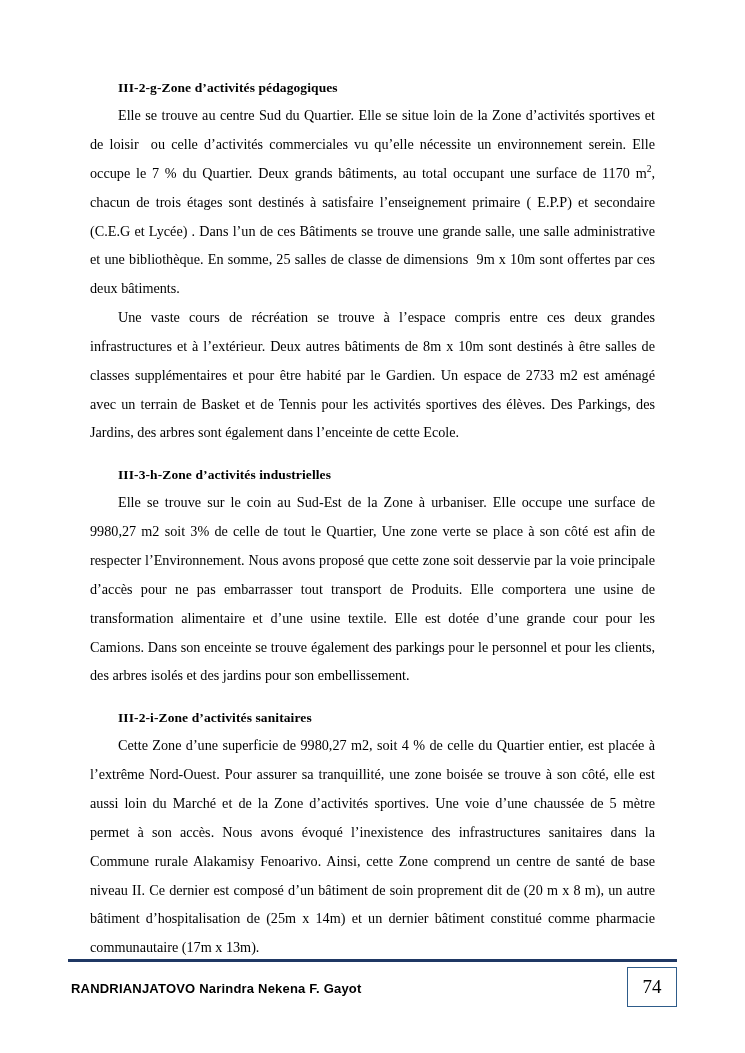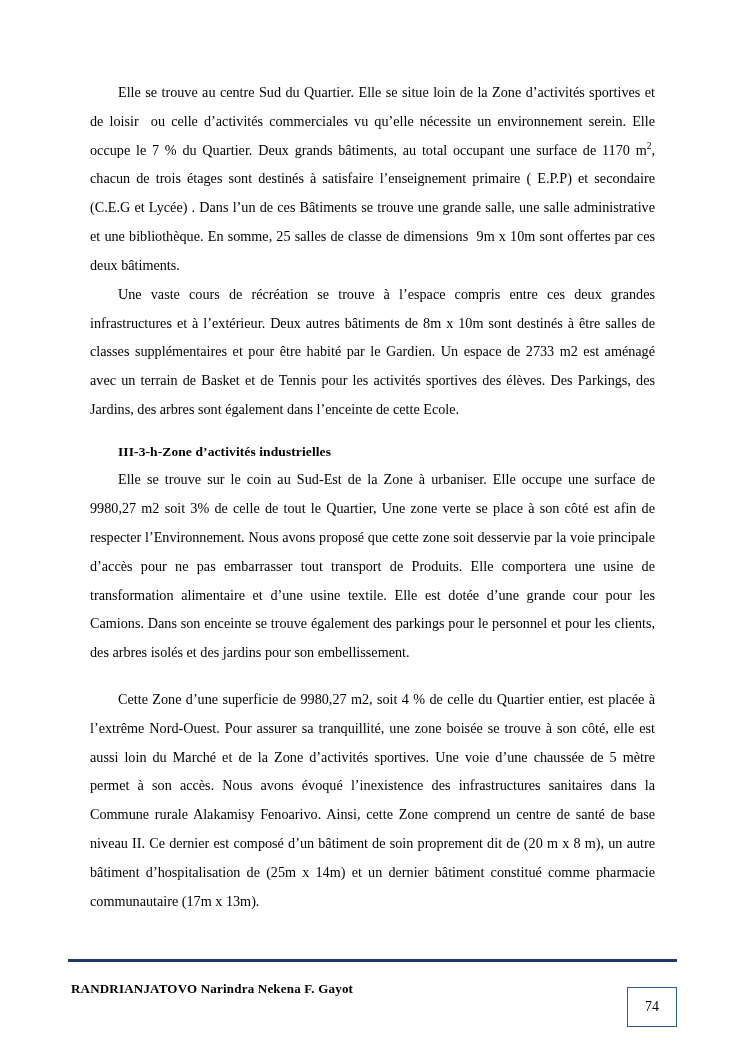--- a/index.html
+++ b/index.html
@@ -65,58 +65,59 @@
     top: 0;
     height: 3px;
     background: #1f3864;
   }
   .footer-name {
     position: absolute;
     left: 3px;
     top: 22px;
     font-size: 13px;
     font-weight: bold;
-    font-family: Liberation Serif, serif;
+    font-family: Liberation Sans, sans-serif;
     letter-spacing: 0.2px;
     white-space: nowrap;
   }
   .page-number-box {
     position: absolute;
     right: 0;
     top: 8px;
     width: 48px;
     height: 38px;
     border: 1.6px solid #2e5c8a;
     background: #ffffff;
     display: flex;
     align-items: center;
     justify-content: center;
-    font-size: 14px;
+    font-size: 19px;
     font-family: "Liberation Serif", "DejaVu Serif", serif;
-    margin-top: 20px;
   }
 </style>
 </head>
 <body>
 
 <div class="page">
 
   <div class="doc-body">
 
     <div class="blk">
+      <h3 class="heading">III-2-g-Zone d’activités pédagogiques</h3>
       <p class="para">Elle se trouve au centre Sud du Quartier. Elle se situe loin de la Zone d’activités sportives et de loisir &nbsp;ou celle d’activités commerciales vu qu’elle nécessite un environnement serein. Elle occupe le 7 % du Quartier. Deux grands bâtiments, au total occupant une surface de 1170 m<sup>2</sup>, chacun de trois étages sont destinés à satisfaire l’enseignement primaire ( E.P.P) et secondaire (C.E.G et Lycée) . Dans l’un de ces Bâtiments se trouve une grande salle, une salle administrative et une bibliothèque. En somme, 25 salles de classe de dimensions &nbsp;9m x 10m sont offertes par ces deux bâtiments.</p>
       <p class="para">Une vaste cours de récréation se trouve à l’espace compris entre ces deux grandes infrastructures et à l’extérieur.  Deux autres bâtiments de 8m x 10m  sont destinés à être salles de classes supplémentaires et pour être habité par le Gardien. Un espace de 2733 m2  est aménagé avec un terrain de Basket et de Tennis pour les activités sportives des élèves. Des Parkings, des Jardins, des arbres sont également dans l’enceinte de cette Ecole.</p>
     </div>
 
     <div class="blk">
       <h3 class="heading">III-3-h-Zone d’activités industrielles</h3>
       <p class="para">Elle se trouve sur le coin au Sud-Est de la Zone à urbaniser. Elle occupe une surface de 9980,27 m2 soit 3% de celle de tout le Quartier,  Une zone verte se place à son côté est afin de respecter l’Environnement. Nous avons proposé que cette zone soit desservie par la voie principale d’accès pour ne pas embarrasser tout transport de Produits. Elle comportera une usine de transformation alimentaire et d’une usine textile. Elle est dotée d’une grande cour pour les Camions. Dans son enceinte se trouve également des parkings pour le personnel et pour les clients, des arbres isolés et des jardins pour son embellissement.</p>
     </div>
 
     <div class="blk">
+      <h3 class="heading">III-2-i-Zone d’activités sanitaires</h3>
       <p class="para">Cette Zone d’une superficie de  9980,27 m2, soit 4 % de celle du Quartier entier,  est placée à l’extrême Nord-Ouest. Pour assurer sa tranquillité, une zone boisée se trouve à son côté, elle est aussi loin du Marché et de la Zone d’activités sportives. Une voie d’une chaussée de 5 mètre permet à son accès. Nous avons évoqué l’inexistence des infrastructures sanitaires dans la Commune rurale Alakamisy Fenoarivo. Ainsi, cette Zone comprend un centre de santé de base niveau II. Ce dernier est composé d’un bâtiment de soin proprement dit de   (20 m x 8 m), un autre bâtiment d’hospitalisation de (25m x 14m) et un dernier bâtiment constitué comme pharmacie communautaire (17m x 13m).</p>
     </div>
 
   </div>
 
   <div class="footer">
     <div class="footer-rule"></div>
     <div class="footer-name">RANDRIANJATOVO Narindra Nekena F. Gayot</div>
     <div class="page-number-box">74</div>
   </div>

